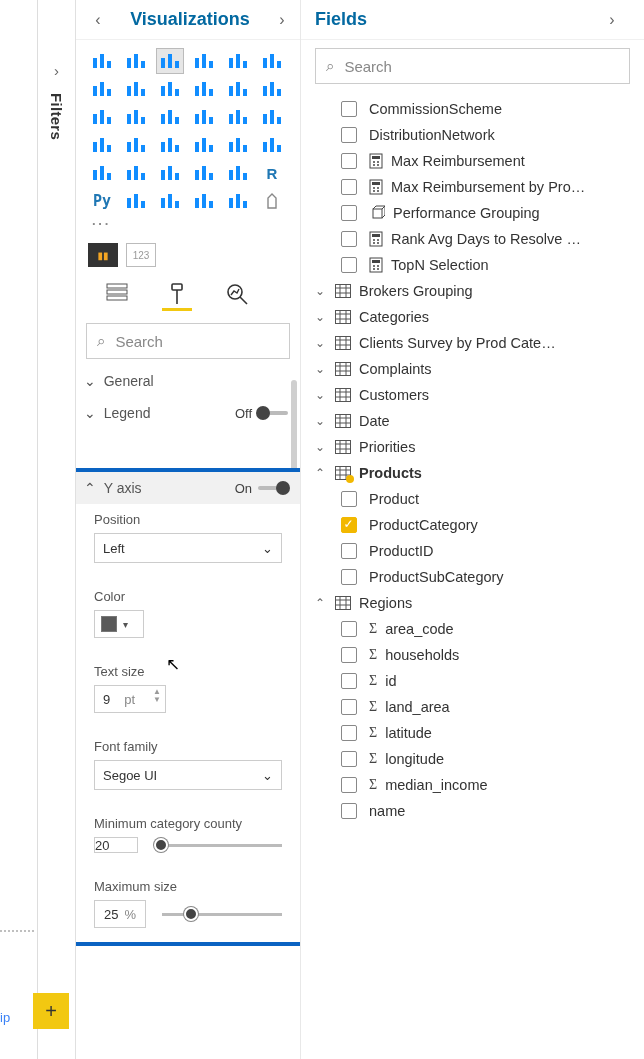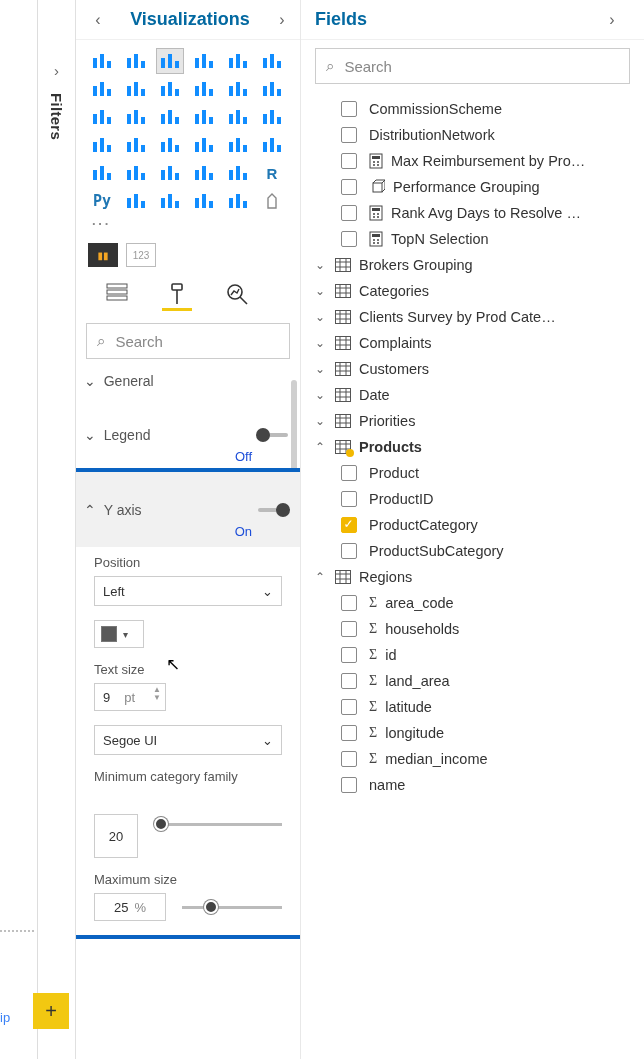--- a/index.html
+++ b/index.html
@@ -144,32 +144,32 @@
   .prop-group .pg-label {}
   .toggle { display:flex; align-items:center; gap:6px;}
   .toggle .track {
     width: 30px; height: 4px; background:#bbb; border-radius:3px; position:relative;
   }
   .toggle .knob {
     width:14px; height:14px; border-radius:50%; background:#444; position:absolute; top:-5px;
   }
   .toggle.off .knob { left:-2px; }
   .toggle.on .knob { right:-2px; }
-  .toggle .tlabel { font-size:13px; color:#1d4ed8;margin-top:44px; }
+  .toggle .tlabel { font-size:13px; color:#404040; }
   .yaxis-block {
     border: 4px solid #0a63c2;
     position:absolute;
     left: -4px;
     top: 468px;
     width: 232px;
     padding-bottom: 14px;
     background: #fff;
   }
   .yaxis-block .prop-group { background:#f1f1f1; }
-  .yaxis-props { padding: 8px 18px 0 18px; display:flex; flex-direction:column; gap:14px;}
+  .yaxis-props { padding: 8px 18px 0 18px; display:flex; flex-direction:column; gap:26px;}
   .plabel { font-size:13px; color:#555; margin-bottom:6px;}
   .select {
     height: 30px; border:1px solid #ccc; display:flex; align-items:center; justify-content:space-between;
     padding: 0 8px; font-size:13px; color:#333; width: 100%; cursor:pointer;
   }
   .color-chip {
     width: 50px; height:28px; border:1px solid #ccc; display:flex; align-items:center; padding:0 6px; gap:6px; cursor:pointer;
   }
   .swatch { width:16px; height:16px; border:1px solid #777; background:#595959;}
   .num-input { display:flex; align-items:center; gap:6px; }
@@ -550,20 +550,21 @@
     <div class="yaxis-props">
       <div>
         <div class="plabel">Position</div>
         <div class="select">
           <span>Left</span>
           <span>⌄</span>
         </div>
       </div>
 
       <div>
+        <div class="plabel">Color</div>
         <div class="color-chip">
           <span class="swatch"></span>
           <span style="font-size:10px;color:#555;">▾</span>
         </div>
       </div>
 
       <div>
         <div class="plabel">Text size</div>
         <div class="num-input">
           <div class="box">
@@ -571,42 +572,43 @@
             <span style="color:#888;margin-left:6px;">pt</span>
             <span class="spinners">
                 <span>▲</span>
                 <span>▼</span>
               </span>
           </div>
         </div>
       </div>
 
       <div>
+        <div class="plabel">Font family</div>
         <div class="select">
           <span>Segoe UI</span>
           <span>⌄</span>
         </div>
       </div>
 
       <div>
-        <div class="plabel">Minimum category family</div>
+        <div class="plabel">Minimum category county</div>
         <div class="slider-row">
-          <div class="box" style="width:44px;height:44px;border:1px solid #ccc;display:flex;align-items:center;justify-content:center;margin-top:24px;">
+          <div class="box" style="width:44px;height:16px;border:1px solid #ccc;display:flex;align-items:center;">
             <span>20</span>
           </div>
           <div class="slider">
               <span class="sknob" style="left:0;"></span>
             </div>
         </div>
       </div>
 
       <div>
         <div class="plabel">Maximum size</div>
         <div class="slider-row">
-          <div class="box" style="width:72px;height:28px;border:1px solid #ccc;display:flex;align-items:center;justify-content:center;gap:6px;">
+          <div class="box" style="width:52px;height:28px;border:1px solid #ccc;display:flex;align-items:center;justify-content:center;gap:6px;">
             <span>25</span>
             <span style="color:#888;">%</span>
           </div>
           <div class="slider">
               <span class="sknob" style="left:22px;"></span>
             </div>
         </div>
       </div>
     </div>
   </div>
@@ -622,20 +624,34 @@
     <span>Search</span>
   </div>
   <div class="fields-list" id="fields-list">
       <div class="fld-row field">
         <span class="cb"></span>
         <span class="fname">CommissionScheme</span>
       </div>
       <div class="fld-row field">
         <span class="cb"></span>
         <span class="fname">DistributionNetwork</span>
+      </div>
+      <div class="fld-row field">
+        <span class="cb"></span>
+        <span class="measure-icn">
+          <svg width="14" height="16">
+            <rect x="1" y="1" width="12" height="14" fill="none" stroke="#444"></rect>
+            <rect x="3" y="3" width="8" height="3" fill="#444"></rect>
+            <circle cx="5" cy="9" r="1" fill="#444"></circle>
+            <circle cx="9" cy="9" r="1" fill="#444"></circle>
+            <circle cx="5" cy="12" r="1" fill="#444"></circle>
+            <circle cx="9" cy="12" r="1" fill="#444"></circle>
+          </svg>
+        </span>
+        <span class="fname">Max Reimbursement</span>
       </div>
       <div class="fld-row field">
         <span class="cb"></span>
         <span class="measure-icn">
           <svg width="14" height="16">
             <rect x="1" y="1" width="12" height="14" fill="none" stroke="#444"></rect>
             <rect x="3" y="3" width="8" height="3" fill="#444"></rect>
             <circle cx="5" cy="9" r="1" fill="#444"></circle>
             <circle cx="9" cy="9" r="1" fill="#444"></circle>
             <circle cx="5" cy="12" r="1" fill="#444"></circle>
@@ -786,26 +802,26 @@
           </svg>
           <span style="position:absolute;right:-3px;bottom:-3px;width:8px;height:8px;background:#f2b800;border-radius:50%;"></span>
         </span>
         <span class="tname">Products</span>
       </div>
       <div class="fld-row field">
         <span class="cb"></span>
         <span class="fname">Product</span>
       </div>
       <div class="fld-row field">
-        <span class="cb"></span>
-        <span class="fname">ProductID</span>
-      </div>
-      <div class="fld-row field">
         <span class="cb checked"></span>
         <span class="fname">ProductCategory</span>
+      </div>
+      <div class="fld-row field">
+        <span class="cb"></span>
+        <span class="fname">ProductID</span>
       </div>
       <div class="fld-row field">
         <span class="cb"></span>
         <span class="fname">ProductSubCategory</span>
       </div>
       <div class="fld-row table">
         <span class="chev">⌃</span>
         <span class="table-icn">
           <svg width="16" height="14">
             <rect x="0.5" y="0.5" width="15" height="13" fill="none" stroke="#555"></rect>

